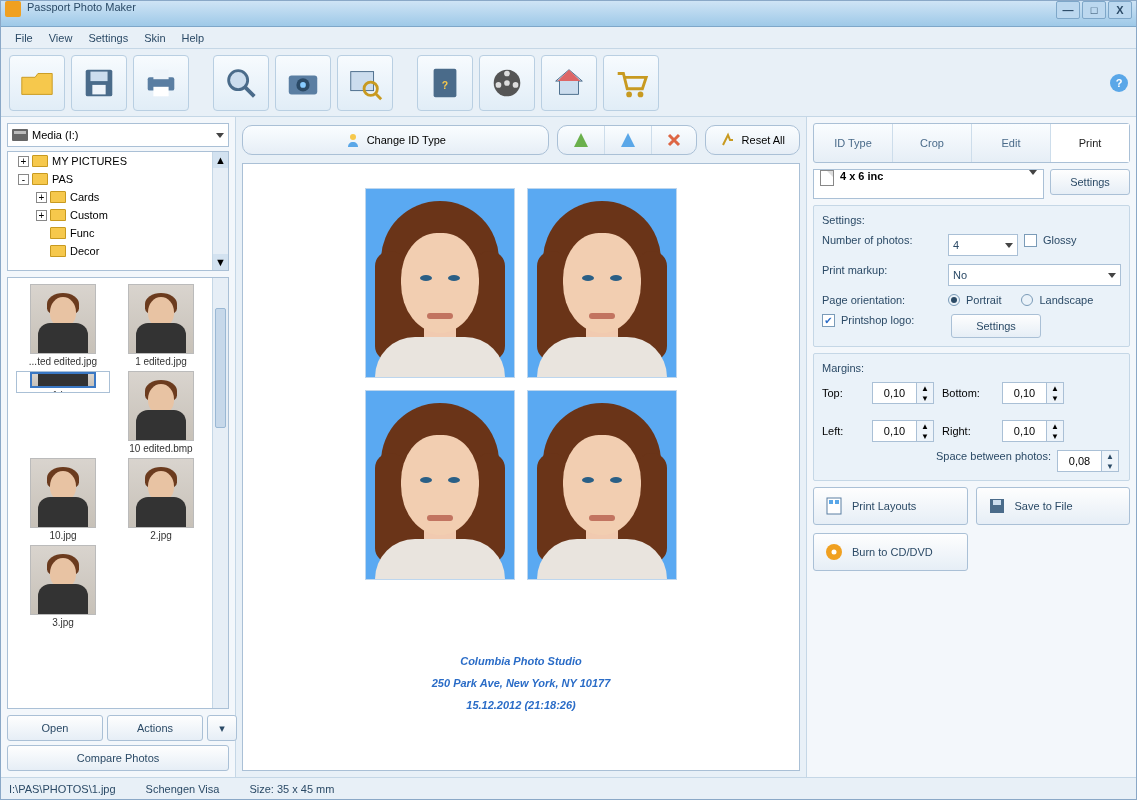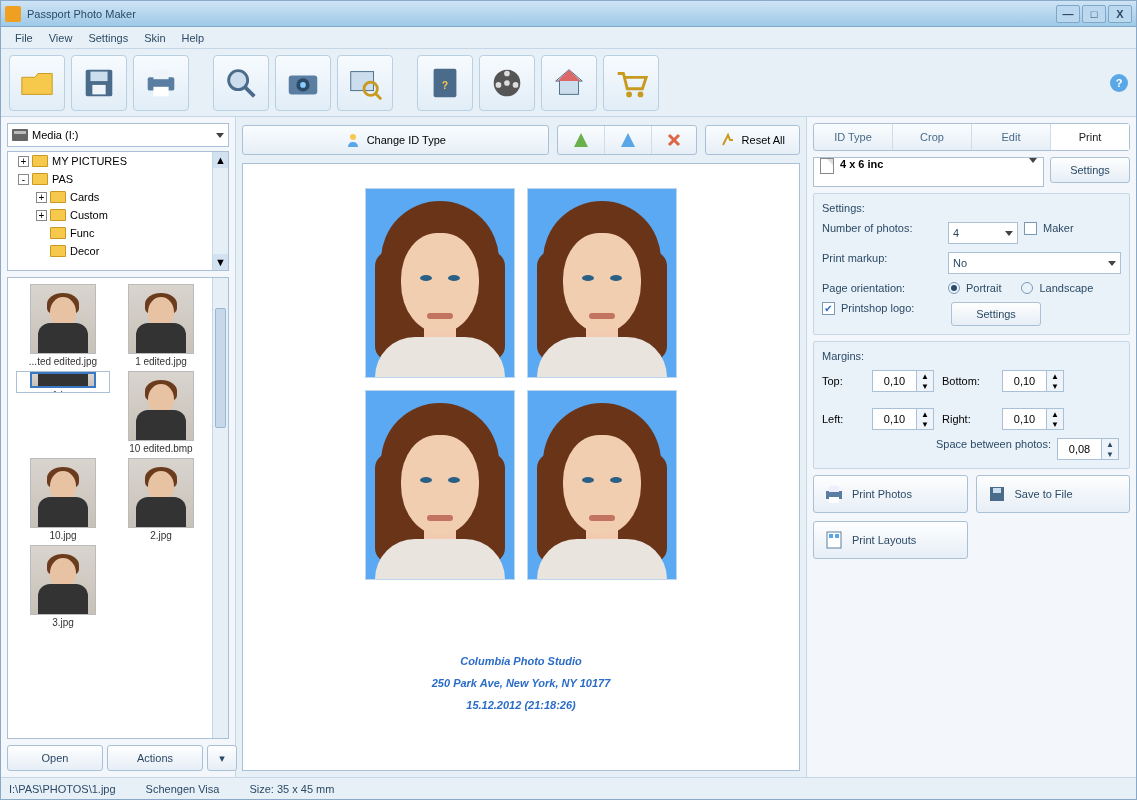--- a/index.html
+++ b/index.html
@@ -1,18 +1,18 @@
 <!DOCTYPE html>
 <html><head>
 <meta charset="utf-8">
 <style>
   * { box-sizing: border-box; margin: 0; padding: 0; font-family: Tahoma, Arial, sans-serif; font-size: 11px; }
   body { width: 1137px; height: 800px; overflow: hidden; background: #fff; }
   .window { width: 1137px; height: 800px; display: flex; flex-direction: column; border: 1px solid #8aa8c7; background: #e8f0f7; }
-  .titlebar { height: 26px; background: linear-gradient(#cfe4f5,#9ec9e8); display: flex; align-items: center; padding: 0 4px; border-bottom: 1px solid #7ea7c9; }
+  .titlebar { height: 26px; background: linear-gradient(#cfe4f5,#9ec9e8); display: flex; align-items: flex-start; padding: 0 4px; border-bottom: 1px solid #7ea7c9; }
   .titlebar .appicon { width:16px; height:16px; background:#f0a020; border-radius:2px; margin-right:6px;}
   .titlebar .title { color:#2b4a66; }
   .titlebar .spacer { flex:1 }
   .winbtn { width:24px; height:18px; margin-left:2px; background:#bcd8ef; border:1px solid #7ea7c9; border-radius:2px; display:flex; align-items:center; justify-content:center; color:#2b4a66; font-weight:bold; cursor:pointer; }
   .menubar { height:22px; background:#e8f0f7; border-bottom:1px solid #c5d7e6; display:flex; align-items:center; padding:0 6px; }
   .menubar .menuitem { padding:2px 8px; color:#2b4a66; cursor:pointer;}
   .toolbar { height:68px; background:#e8f0f7; border-bottom:1px solid #c5d7e6; display:flex; align-items:center; padding:4px 8px; gap:6px;}
   .tbtn { width:56px; height:56px; background:linear-gradient(#f7fbfe,#e1edf7); border:1px solid #b9cfe2; border-radius:4px; display:flex; align-items:center; justify-content:center; cursor:pointer;}
   .tbtn svg { width:38px; height:38px; }
   .tsep { width:12px; }
@@ -39,38 +39,38 @@
   .thumb .tpic .body{position:absolute;bottom:0;left:50%;transform:translateX(-50%);width:50px;height:30px;background:#333;border-radius:12px 12px 0 0;}
   .thumb.sel .tpic{ border:2px solid #3a78c4;}
   .thumb .tname { margin-top:2px; font-size:10px; color:#333; max-width:82px; white-space:nowrap; overflow:hidden; text-overflow:ellipsis; text-align:center;}
   .thumbs .vsb { position:absolute; right:0; top:0; bottom:0; width:16px; background:#e6eef6; border-left:1px solid #c5d7e6;}
   .thumbs .vsb .thumbbar{position:absolute;left:2px;right:2px;top:30px;height:120px;background:#c6d8ea;border:1px solid #9ab8d4;border-radius:2px;}
   .leftbtns { margin-top:6px; display:grid; grid-template-columns:1fr 1fr 22px; gap:4px;}
   .btn { height:26px; background:linear-gradient(#fefefe,#e6eef6); border:1px solid #aac0d6; border-radius:3px; display:flex; align-items:center; justify-content:center; color:#2b4a66; cursor:pointer; padding:0 4px;}
   .leftbtns .compare { grid-column:1 / span 3;}
   .center { flex:1; display:flex; flex-direction:column; padding:6px;}
   .ctoolbar { height:34px; display:flex; gap:8px; align-items:center;}
-  .ctoolbar .seg { display:flex; background:linear-gradient(#fafdff,#e6eef6); border:1px solid #aac0d6; border-radius:3px; height:30px;}
+  .ctoolbar .seg { display:flex; background:linear-gradient(#fafdff,#e6eef6); border:1px solid #aac0d6; border-radius:10px; height:30px;}
   .ctoolbar .seg .seg-btn{ display:flex; align-items:center; justify-content:center; padding:0 14px; border-right:1px solid #cdddeb; gap:6px; cursor:pointer;}
   .ctoolbar .seg .seg-btn:last-child{ border-right:none;}
   .preview { flex:1; margin-top:6px; background:#fff; border:1px solid #aac0d6; display:flex; flex-direction:column; align-items:center; padding:24px 10px; overflow:hidden;}
   .photostack { display:grid; grid-template-columns:repeat(2,150px); grid-auto-rows:190px; gap:12px;}
   .passphoto { background:#5aa9f2; border:1px solid #bdd6ee; position:relative; overflow:hidden;}
   .passphoto .hair{position:absolute;top:12px;left:50%;transform:translateX(-50%);width:118px;height:150px;background:#6a3418;border-radius:60px 60px 40px 40px;}
   .passphoto .hair::before{content:"";position:absolute;top:50px;left:-6px;width:30px;height:110px;background:#6a3418;border-radius:20px;}
   .passphoto .hair::after{content:"";position:absolute;top:50px;right:-6px;width:30px;height:110px;background:#6a3418;border-radius:20px;}
   .passphoto .face{position:absolute;top:44px;left:50%;transform:translateX(-50%);width:78px;height:100px;background:#f2ceb1;border-radius:46% 46% 50% 50%;}
   .passphoto .eyeL,.passphoto .eyeR{position:absolute;top:86px;width:12px;height:6px;background:#2a5f86;border-radius:50%;}
   .passphoto .eyeL{left:54px;} .passphoto .eyeR{right:54px;}
   .passphoto .mouth{position:absolute;top:124px;left:50%;transform:translateX(-50%);width:26px;height:6px;background:#c27460;border-radius:3px;}
   .passphoto .neck{position:absolute;top:138px;left:50%;transform:translateX(-50%);width:32px;height:26px;background:#f1cab0;}
   .passphoto .shirt{position:absolute;bottom:0;left:50%;transform:translateX(-50%);width:130px;height:40px;background:#e9e4de;border-radius:40px 40px 0 0;}
   .stamp { margin-top:70px; text-align:center; color:#2a6cc7; font-weight:bold; font-style:italic; font-size:16px; line-height:22px;}
   .right { width:330px; background:#f3f7fb; border-left:1px solid #c5d7e6; padding:6px; display:flex; flex-direction:column; gap:6px;}
-  .tabs { display:flex; height:28px; border:1px solid #aac0d6; background:linear-gradient(#fafdff,#e6eef6); border-radius:3px;}
+  .tabs { display:flex; height:40px; border:1px solid #aac0d6; background:linear-gradient(#fafdff,#e6eef6); border-radius:3px;}
   .tab { flex:1; display:flex; align-items:center; justify-content:center; color:#4a6b8a; border-right:1px solid #cdddeb; cursor:pointer;}
   .tab:last-child{border-right:none;}
   .tab.active{ background:#fff; color:#222;}
   .paperrow { display:flex; gap:6px;}
   .paperdrop { flex:1; height:30px; background:#fff; border:1px solid #aac0d6; display:flex; align-items:flex-start; padding:0 6px; gap:6px; font-size:14px; font-weight:bold;}
   .paperdrop .doc{width:14px;height:16px;background:#fff;border:1px solid #888;position:relative;}
   .paperdrop .doc::after{content:"";position:absolute;top:0;right:0;border-top:6px solid #ddd;border-left:6px solid transparent;}
   .paperdrop .arrow{margin-left:auto;width:0;height:0;border-left:4px solid transparent;border-right:4px solid transparent;border-top:5px solid #444;}
   .panel { border:1px solid #c5d7e6; background:#eaf2f9; border-radius:2px; padding:8px; display:flex; flex-direction:column; gap:8px;}
   .row { display:flex; gap:6px; color:#2b4a66;}
@@ -296,20 +296,21 @@
           </div>
         <div class="vsb">
             <div class="thumbbar"></div>
           </div>
       </div>
 
       <div class="leftbtns">
         <div class="btn">Open</div>
         <div class="btn">Actions</div>
         <div class="btn small-ico-btn">▾</div>
+        <div class="btn compare">Compare Photos</div>
       </div>
     </div>
 
     <div class="center">
       <div class="ctoolbar">
         <div class="seg" style="flex:1">
           <div class="seg-btn" style="flex:1">
             <svg width="16" height="16" viewBox="0 0 16 16">
                 <circle cx="8" cy="5" r="3" fill="#f6c84c"></circle>
                 <path d="M3 15c0-3 2-5 5-5s5 2 5 5" fill="#5aa7e8"></path>
@@ -410,21 +411,21 @@
 
       <div class="panel">
         <div style="color:#2b4a66">Settings:</div>
         <div class="row">
           <label>Number of photos:</label>
           <div class="sel" style="flex:0 0 70px">
             <span>4</span>
               <span class="arrow"></span>
           </div>
           <span class="chk"></span>
-          <span>Maker</span>
+          <span>Glossy</span>
         </div>
         <div class="row">
           <label>Print markup:</label>
           <div class="sel">
             <span>No</span>
               <span class="arrow"></span>
           </div>
         </div>
         <div class="row">
           <label>Page orientation:</label>
@@ -486,40 +487,39 @@
                 <div>▼</div>
               </div>
             </div>
         </div>
       </div>
 
 
       <div class="actiongrid">
         <div class="btn">
           <svg class="icon" viewBox="0 0 20 20">
-              <rect x="2" y="7" width="16" height="8" fill="#5a7ea2"></rect>
-              <rect x="5" y="2" width="10" height="6" fill="#eef"></rect>
-              <rect x="5" y="13" width="10" height="6" fill="#fff"></rect>
+              <rect x="3" y="2" width="14" height="16" fill="#fff" stroke="#5a7ea2"></rect>
+              <rect x="5" y="4" width="4" height="4" fill="#5aa7e8"></rect>
+              <rect x="11" y="4" width="4" height="4" fill="#5aa7e8"></rect>
             </svg>
-          <span>Print Photos</span>
+          <span>Print Layouts</span>
         </div>
         <div class="btn">
           <svg class="icon" viewBox="0 0 20 20">
               <rect x="3" y="3" width="14" height="14" fill="#4a6b8a"></rect>
               <rect x="6" y="4" width="8" height="5" fill="#cde"></rect>
             </svg>
           <span>Save to File</span>
         </div>
         <div class="btn">
           <svg class="icon" viewBox="0 0 20 20">
-              <rect x="3" y="2" width="14" height="16" fill="#fff" stroke="#5a7ea2"></rect>
-              <rect x="5" y="4" width="4" height="4" fill="#5aa7e8"></rect>
-              <rect x="11" y="4" width="4" height="4" fill="#5aa7e8"></rect>
+              <circle cx="10" cy="10" r="8" fill="#f0a020"></circle>
+              <circle cx="10" cy="10" r="2.5" fill="#fff"></circle>
             </svg>
-          <span>Print Layouts</span>
+          <span>Burn to CD/DVD</span>
         </div>
       </div>
     </div>
   </div>
 
   <div class="statusbar">
     <span>I:\PAS\PHOTOS\1.jpg</span>
     <span>Schengen Visa</span>
     <span>Size: 35 x 45 mm</span>
   </div>

